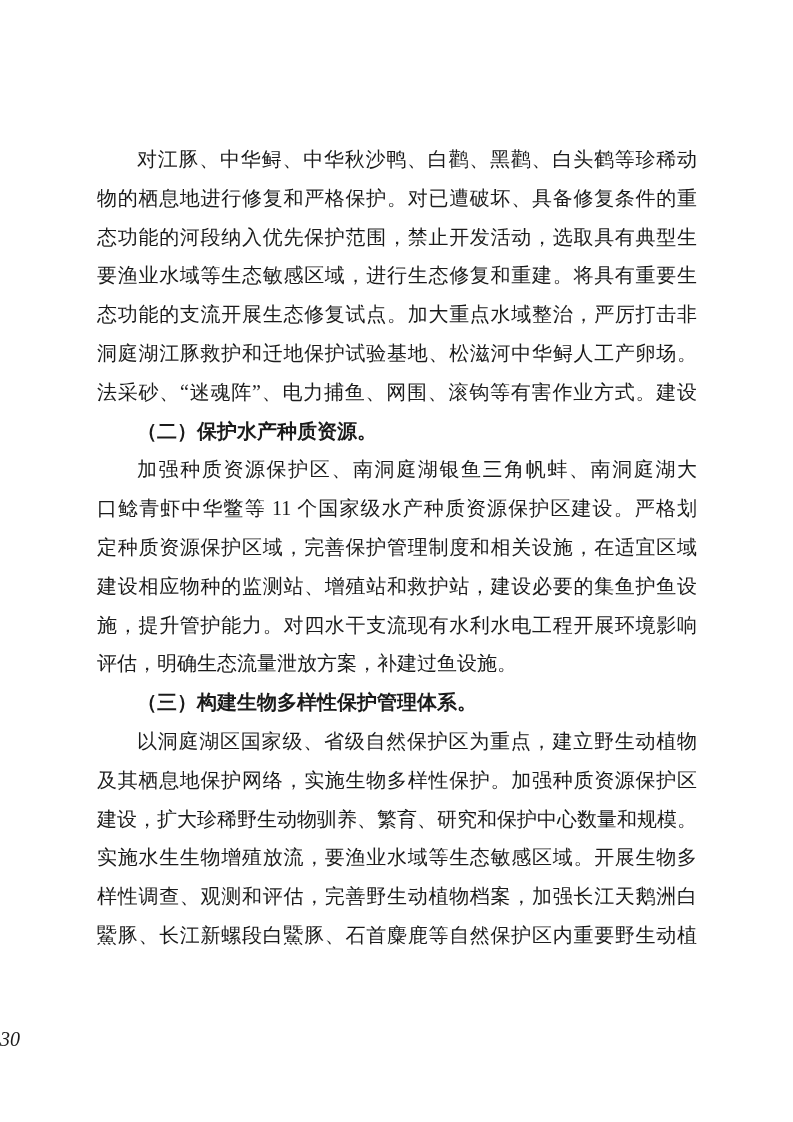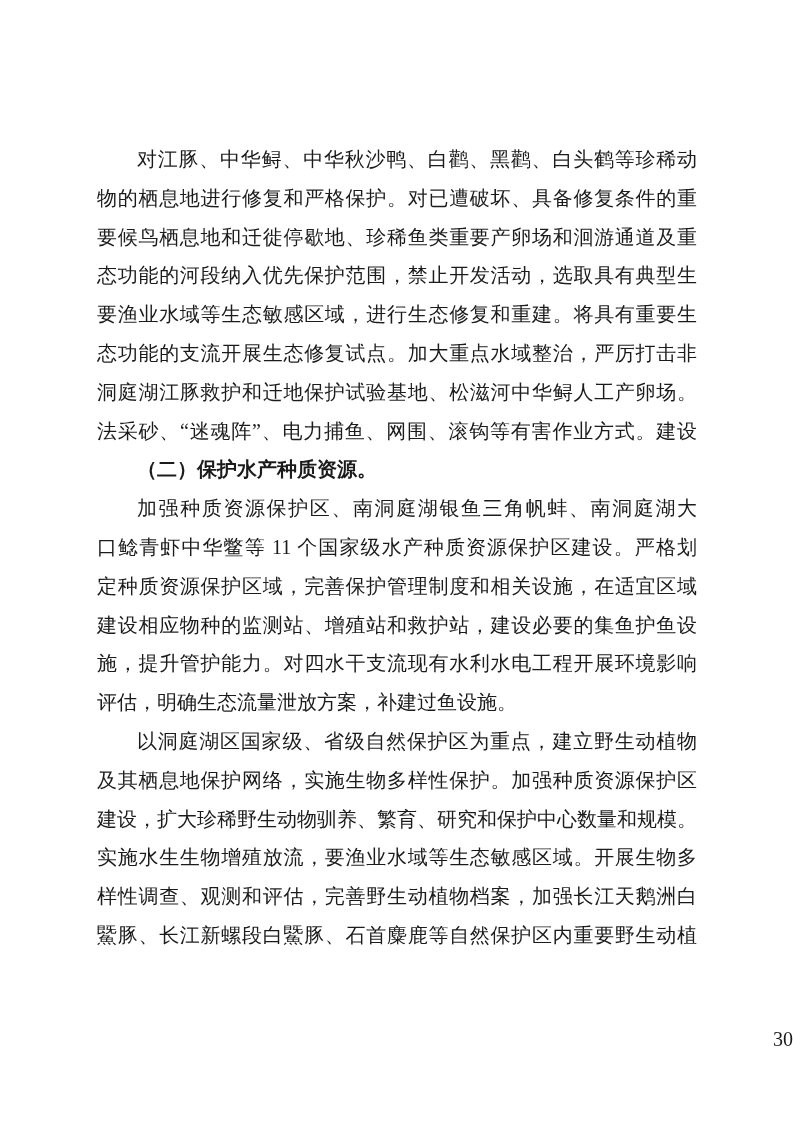--- a/index.html
+++ b/index.html
@@ -38,52 +38,55 @@
     text-indent: 40px;
   }
   .heading .line {
     font-weight: 700;
   }
   .page-number {
     position: absolute;
     top: 1027px;
     left: 0;
     width: 793px;
-    text-align: right;
+    text-align: left;
     font-size: 20px;
     line-height: 24px;
     color: #1b1b1b;
+    font-style: italic;
   }
 </style>
 </head>
 <body>
 
 <div class="page">
   <div class="doc-body">
       <div class="para body">
         <div class="line indent full">对江豚、中华鲟、中华秋沙鸭、白鹳、黑鹳、白头鹤等珍稀动</div>
         <div class="line full">物的栖息地进行修复和严格保护。对已遭破坏、具备修复条件的重</div>
-        <div class="line full">要候鸟栖息地和迁徙停歇地、珍稀鱼类重要产卵场和洄游通道及重</div>
         <div class="line full">态功能的河段纳入优先保护范围，禁止开发活动，选取具有典型生</div>
         <div class="line full">要渔业水域等生态敏感区域，进行生态修复和重建。将具有重要生</div>
         <div class="line full">态功能的支流开展生态修复试点。加大重点水域整治，严厉打击非</div>
         <div class="line full">洞庭湖江豚救护和迁地保护试验基地、松滋河中华鲟人工产卵场。</div>
         <div class="line full">法采砂、“迷魂阵”、电力捕鱼、网围、滚钩等有害作业方式。建设</div>
       </div>
       <div class="para heading">
         <div class="line indent">（二）保护水产种质资源。</div>
       </div>
       <div class="para body">
         <div class="line indent full">加强种质资源保护区、南洞庭湖银鱼三角帆蚌、南洞庭湖大</div>
         <div class="line full">口鲶青虾中华鳖等 11 个国家级水产种质资源保护区建设。严格划</div>
         <div class="line full">定种质资源保护区域，完善保护管理制度和相关设施，在适宜区域</div>
         <div class="line full">建设相应物种的监测站、增殖站和救护站，建设必要的集鱼护鱼设</div>
         <div class="line full">施，提升管护能力。对四水干支流现有水利水电工程开展环境影响</div>
         <div class="line">评估，明确生态流量泄放方案，补建过鱼设施。</div>
       </div>
+      <div class="para heading">
+        <div class="line indent">（三）构建生物多样性保护管理体系。</div>
+      </div>
       <div class="para body">
         <div class="line indent full">以洞庭湖区国家级、省级自然保护区为重点，建立野生动植物</div>
         <div class="line full">及其栖息地保护网络，实施生物多样性保护。加强种质资源保护区</div>
         <div class="line full">建设，扩大珍稀野生动物驯养、繁育、研究和保护中心数量和规模。</div>
         <div class="line full">实施水生生物增殖放流，要渔业水域等生态敏感区域。开展生物多</div>
         <div class="line full">样性调查、观测和评估，完善野生动植物档案，加强长江天鹅洲白</div>
         <div class="line full">鱀豚、长江新螺段白鱀豚、石首麋鹿等自然保护区内重要野生动植</div>
       </div>
     </div>
   <div class="page-number">30</div>

